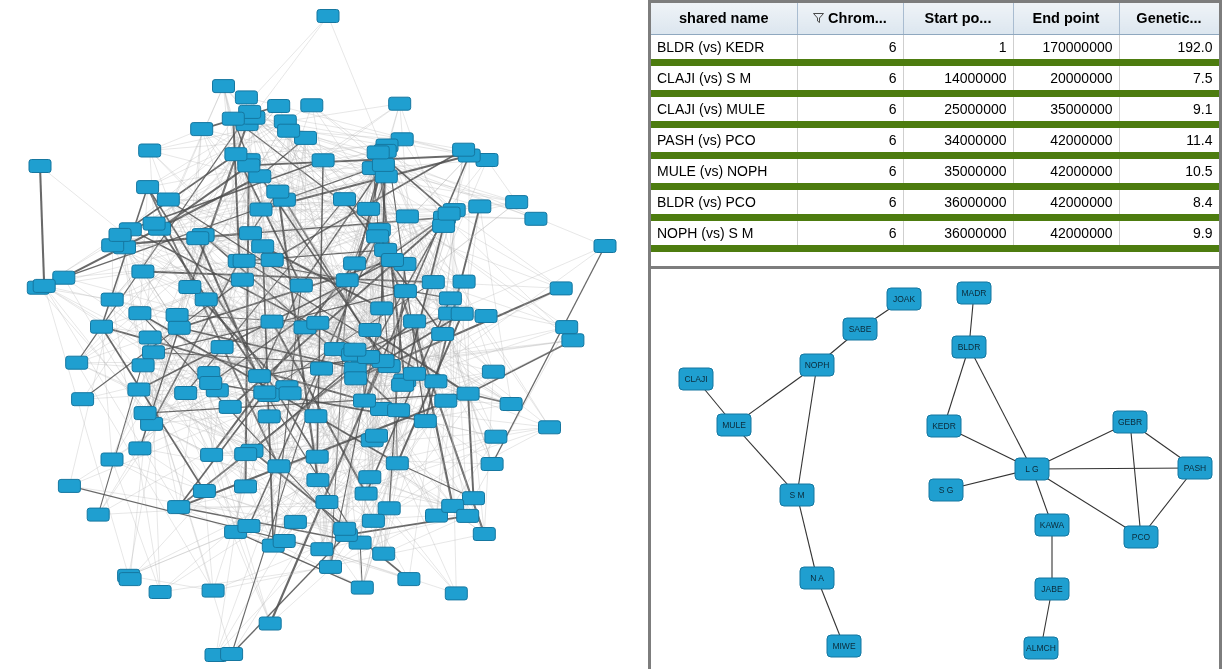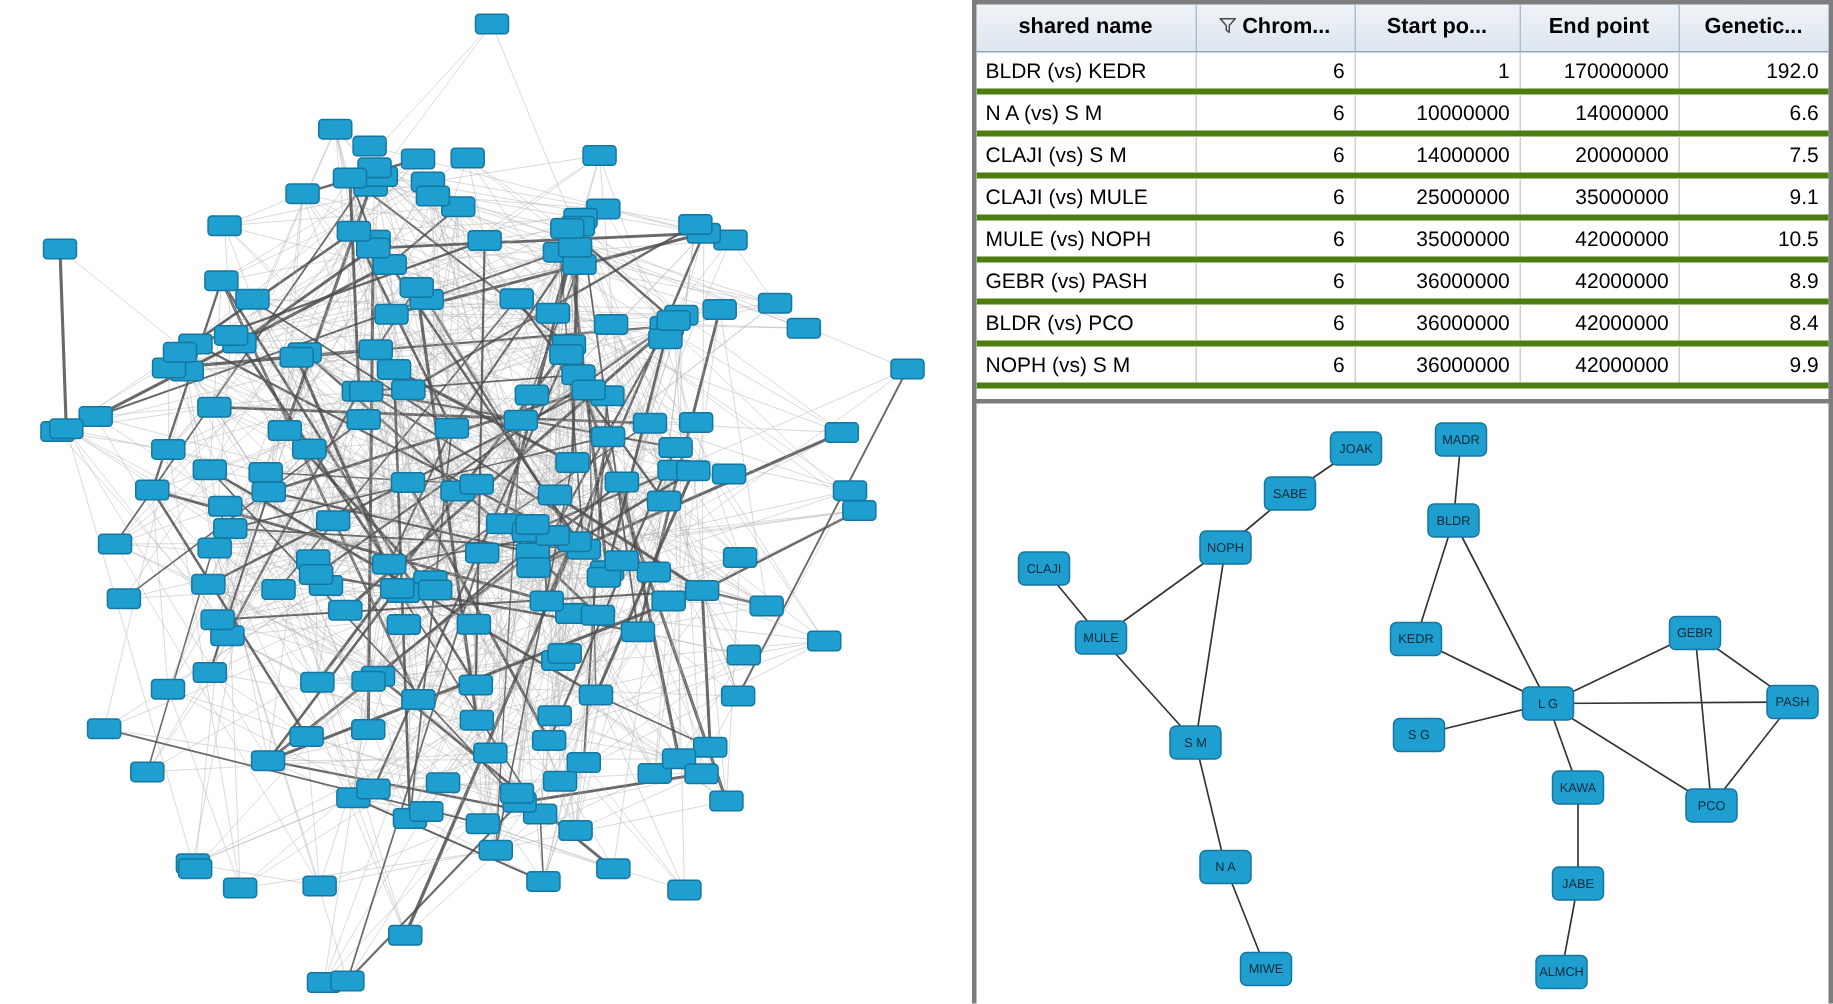--- a/index.html
+++ b/index.html
@@ -56,21 +56,21 @@
     font-size: 14.5px;
     padding: 4px 6px 5px 6px;
     height: 22px;
     text-align: center;
     white-space: nowrap;
     overflow: hidden;
   }
   table.grid th.colname { text-align: center; margin-top: 24px; }
   table.grid td {
     border-right: 1px solid #cfcfcf;
-    border-bottom: 4px solid #4d7c0f;
+    border-bottom: 7px solid #4d7c0f;
     padding: 2px 6px 3px 6px;
     height: 19px;
     font-size: 14px;
     white-space: nowrap;
     overflow: hidden;
   }
   td.num { text-align: right; }
   td.name { text-align: left; }
   .filter-icon {
     display: inline-block;
@@ -1601,53 +1601,46 @@
     </thead>
     <tbody id="table-body">
         <tr>
           <td class="name">BLDR (vs) KEDR</td>
           <td class="num">6</td>
           <td class="num">1</td>
           <td class="num">170000000</td>
           <td class="num">192.0</td>
         </tr>
         <tr>
-          <td class="name">N A (vs) S M</td>
-          <td class="num">6</td>
-          <td class="num">10000000</td>
-          <td class="num">14000000</td>
-          <td class="num">6.6</td>
-        </tr>
-        <tr>
           <td class="name">CLAJI (vs) S M</td>
           <td class="num">6</td>
           <td class="num">14000000</td>
           <td class="num">20000000</td>
           <td class="num">7.5</td>
         </tr>
         <tr>
           <td class="name">CLAJI (vs) MULE</td>
           <td class="num">6</td>
           <td class="num">25000000</td>
           <td class="num">35000000</td>
           <td class="num">9.1</td>
         </tr>
         <tr>
+          <td class="name">PASH (vs) PCO</td>
+          <td class="num">6</td>
+          <td class="num">34000000</td>
+          <td class="num">42000000</td>
+          <td class="num">11.4</td>
+        </tr>
+        <tr>
           <td class="name">MULE (vs) NOPH</td>
           <td class="num">6</td>
           <td class="num">35000000</td>
           <td class="num">42000000</td>
           <td class="num">10.5</td>
-        </tr>
-        <tr>
-          <td class="name">GEBR (vs) PASH</td>
-          <td class="num">6</td>
-          <td class="num">36000000</td>
-          <td class="num">42000000</td>
-          <td class="num">8.9</td>
         </tr>
         <tr>
           <td class="name">BLDR (vs) PCO</td>
           <td class="num">6</td>
           <td class="num">36000000</td>
           <td class="num">42000000</td>
           <td class="num">8.4</td>
         </tr>
         <tr>
           <td class="name">NOPH (vs) S M</td>

